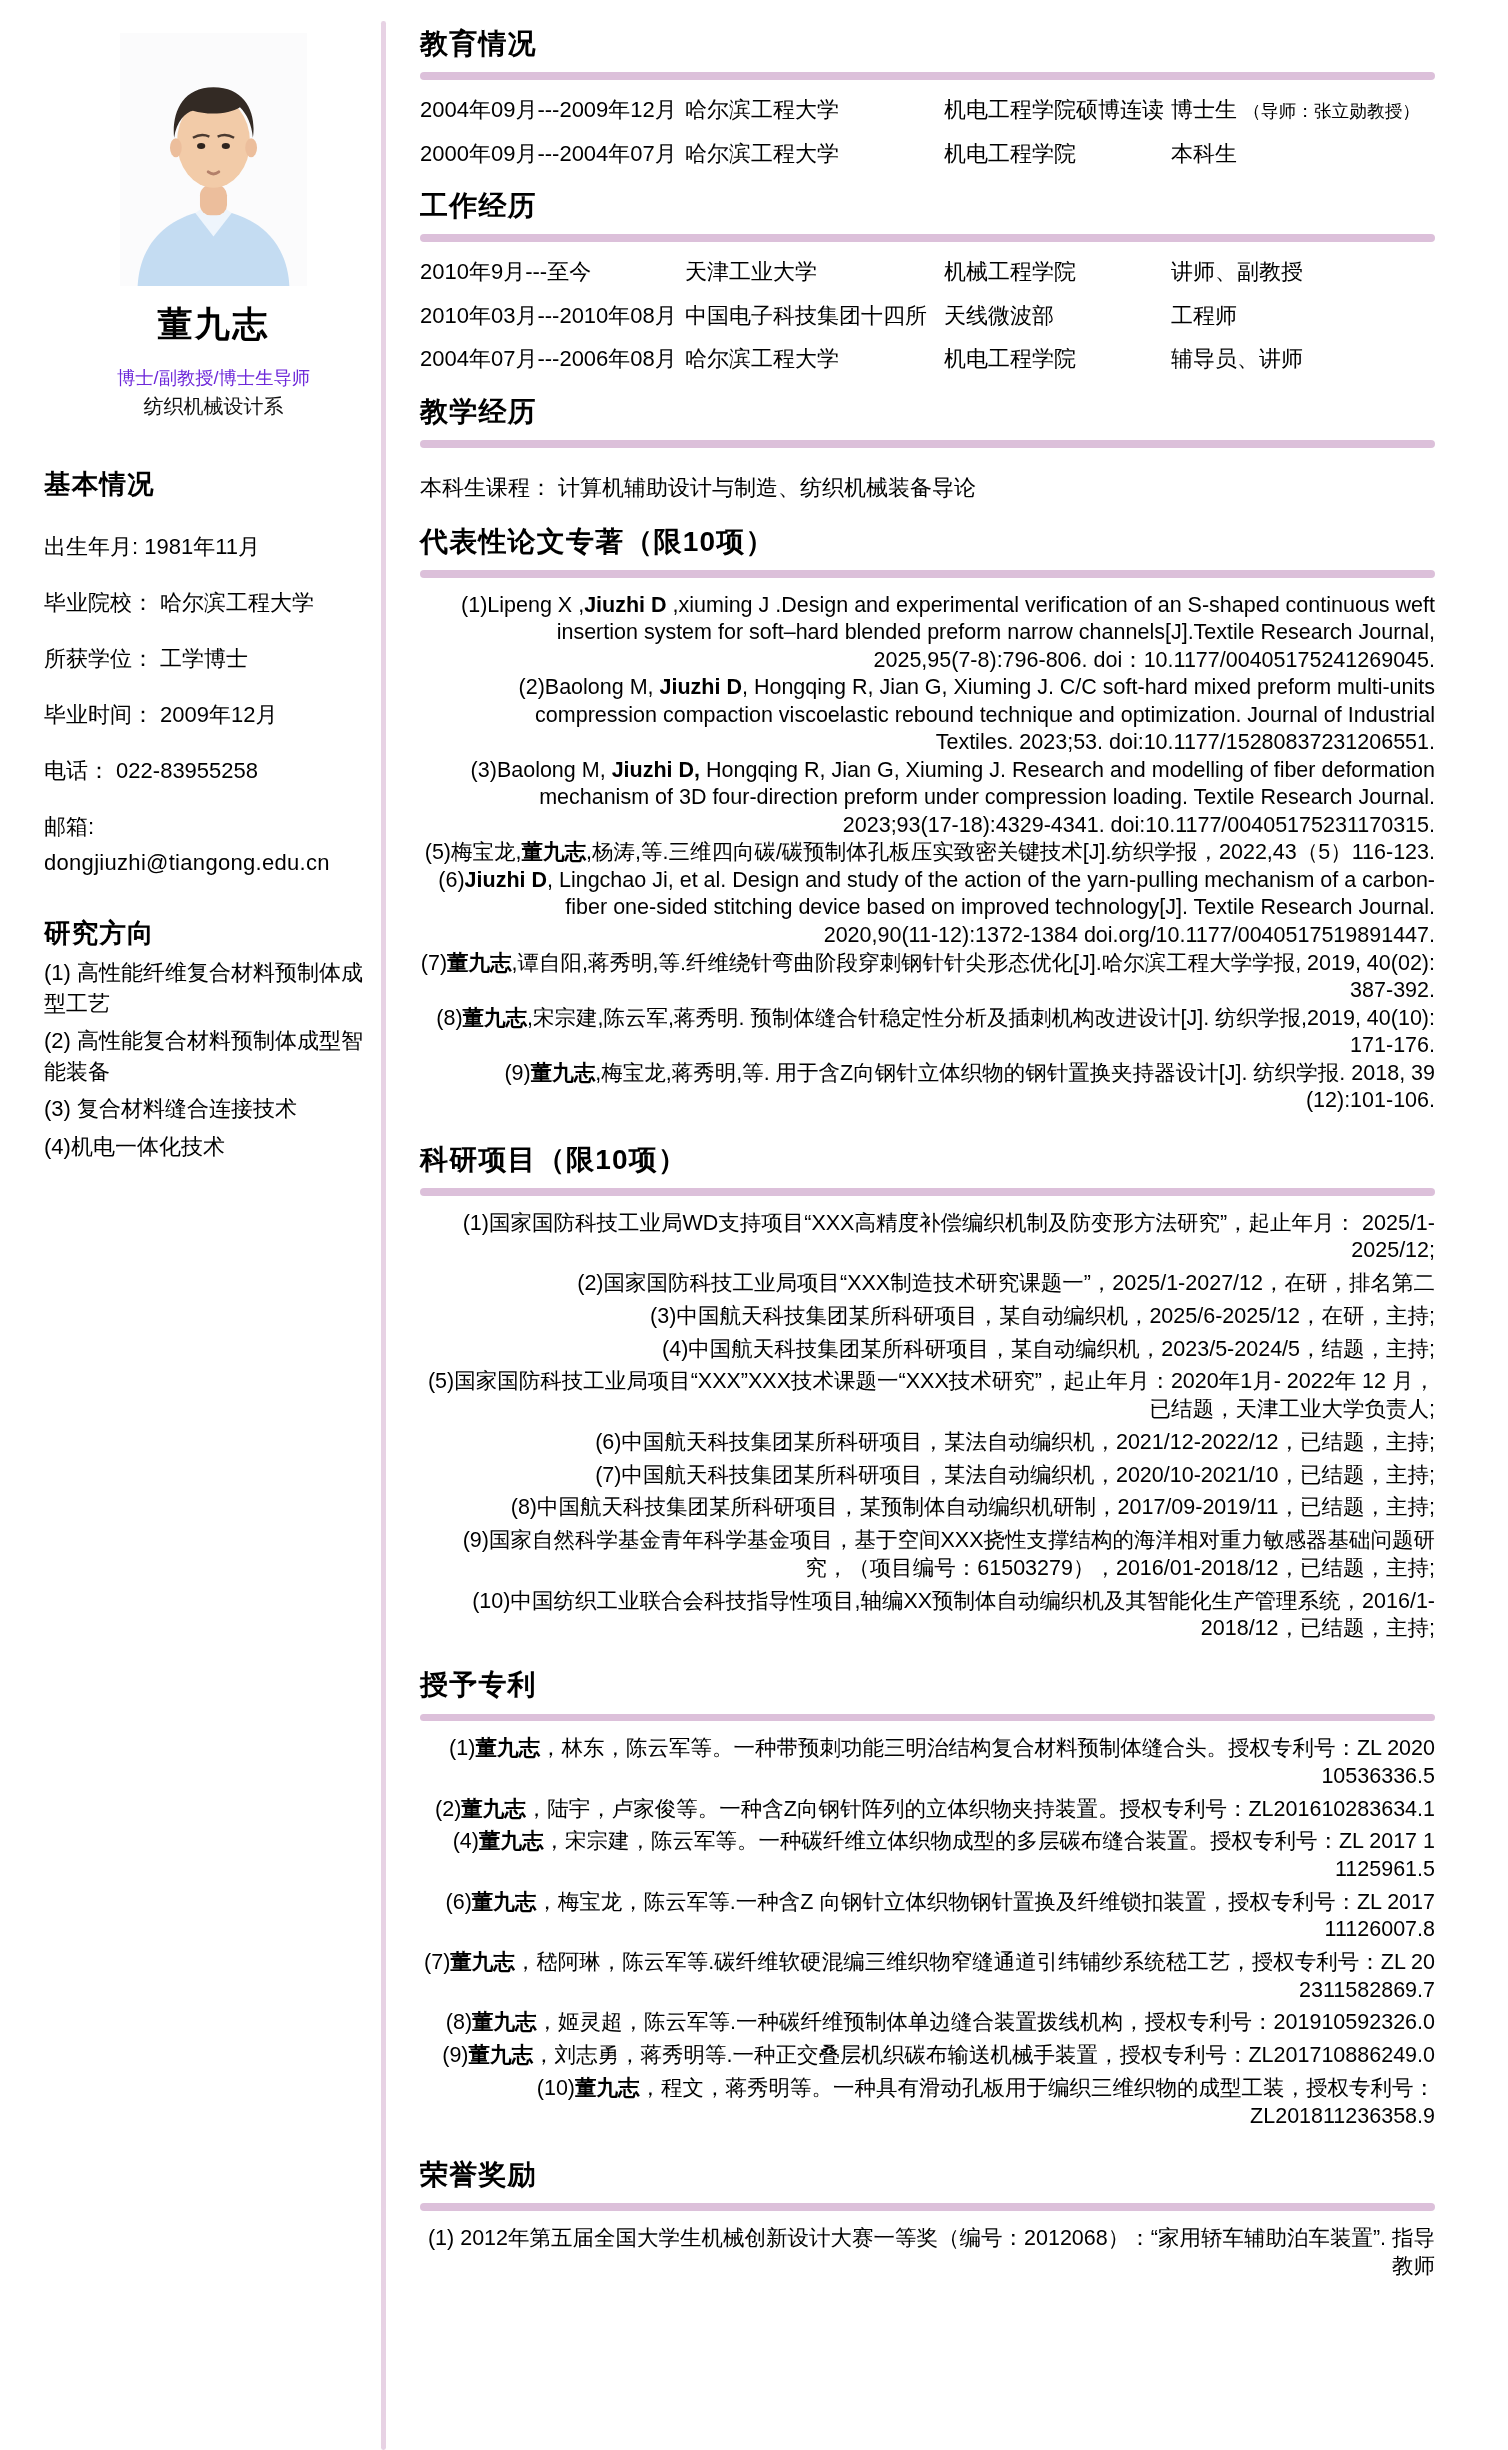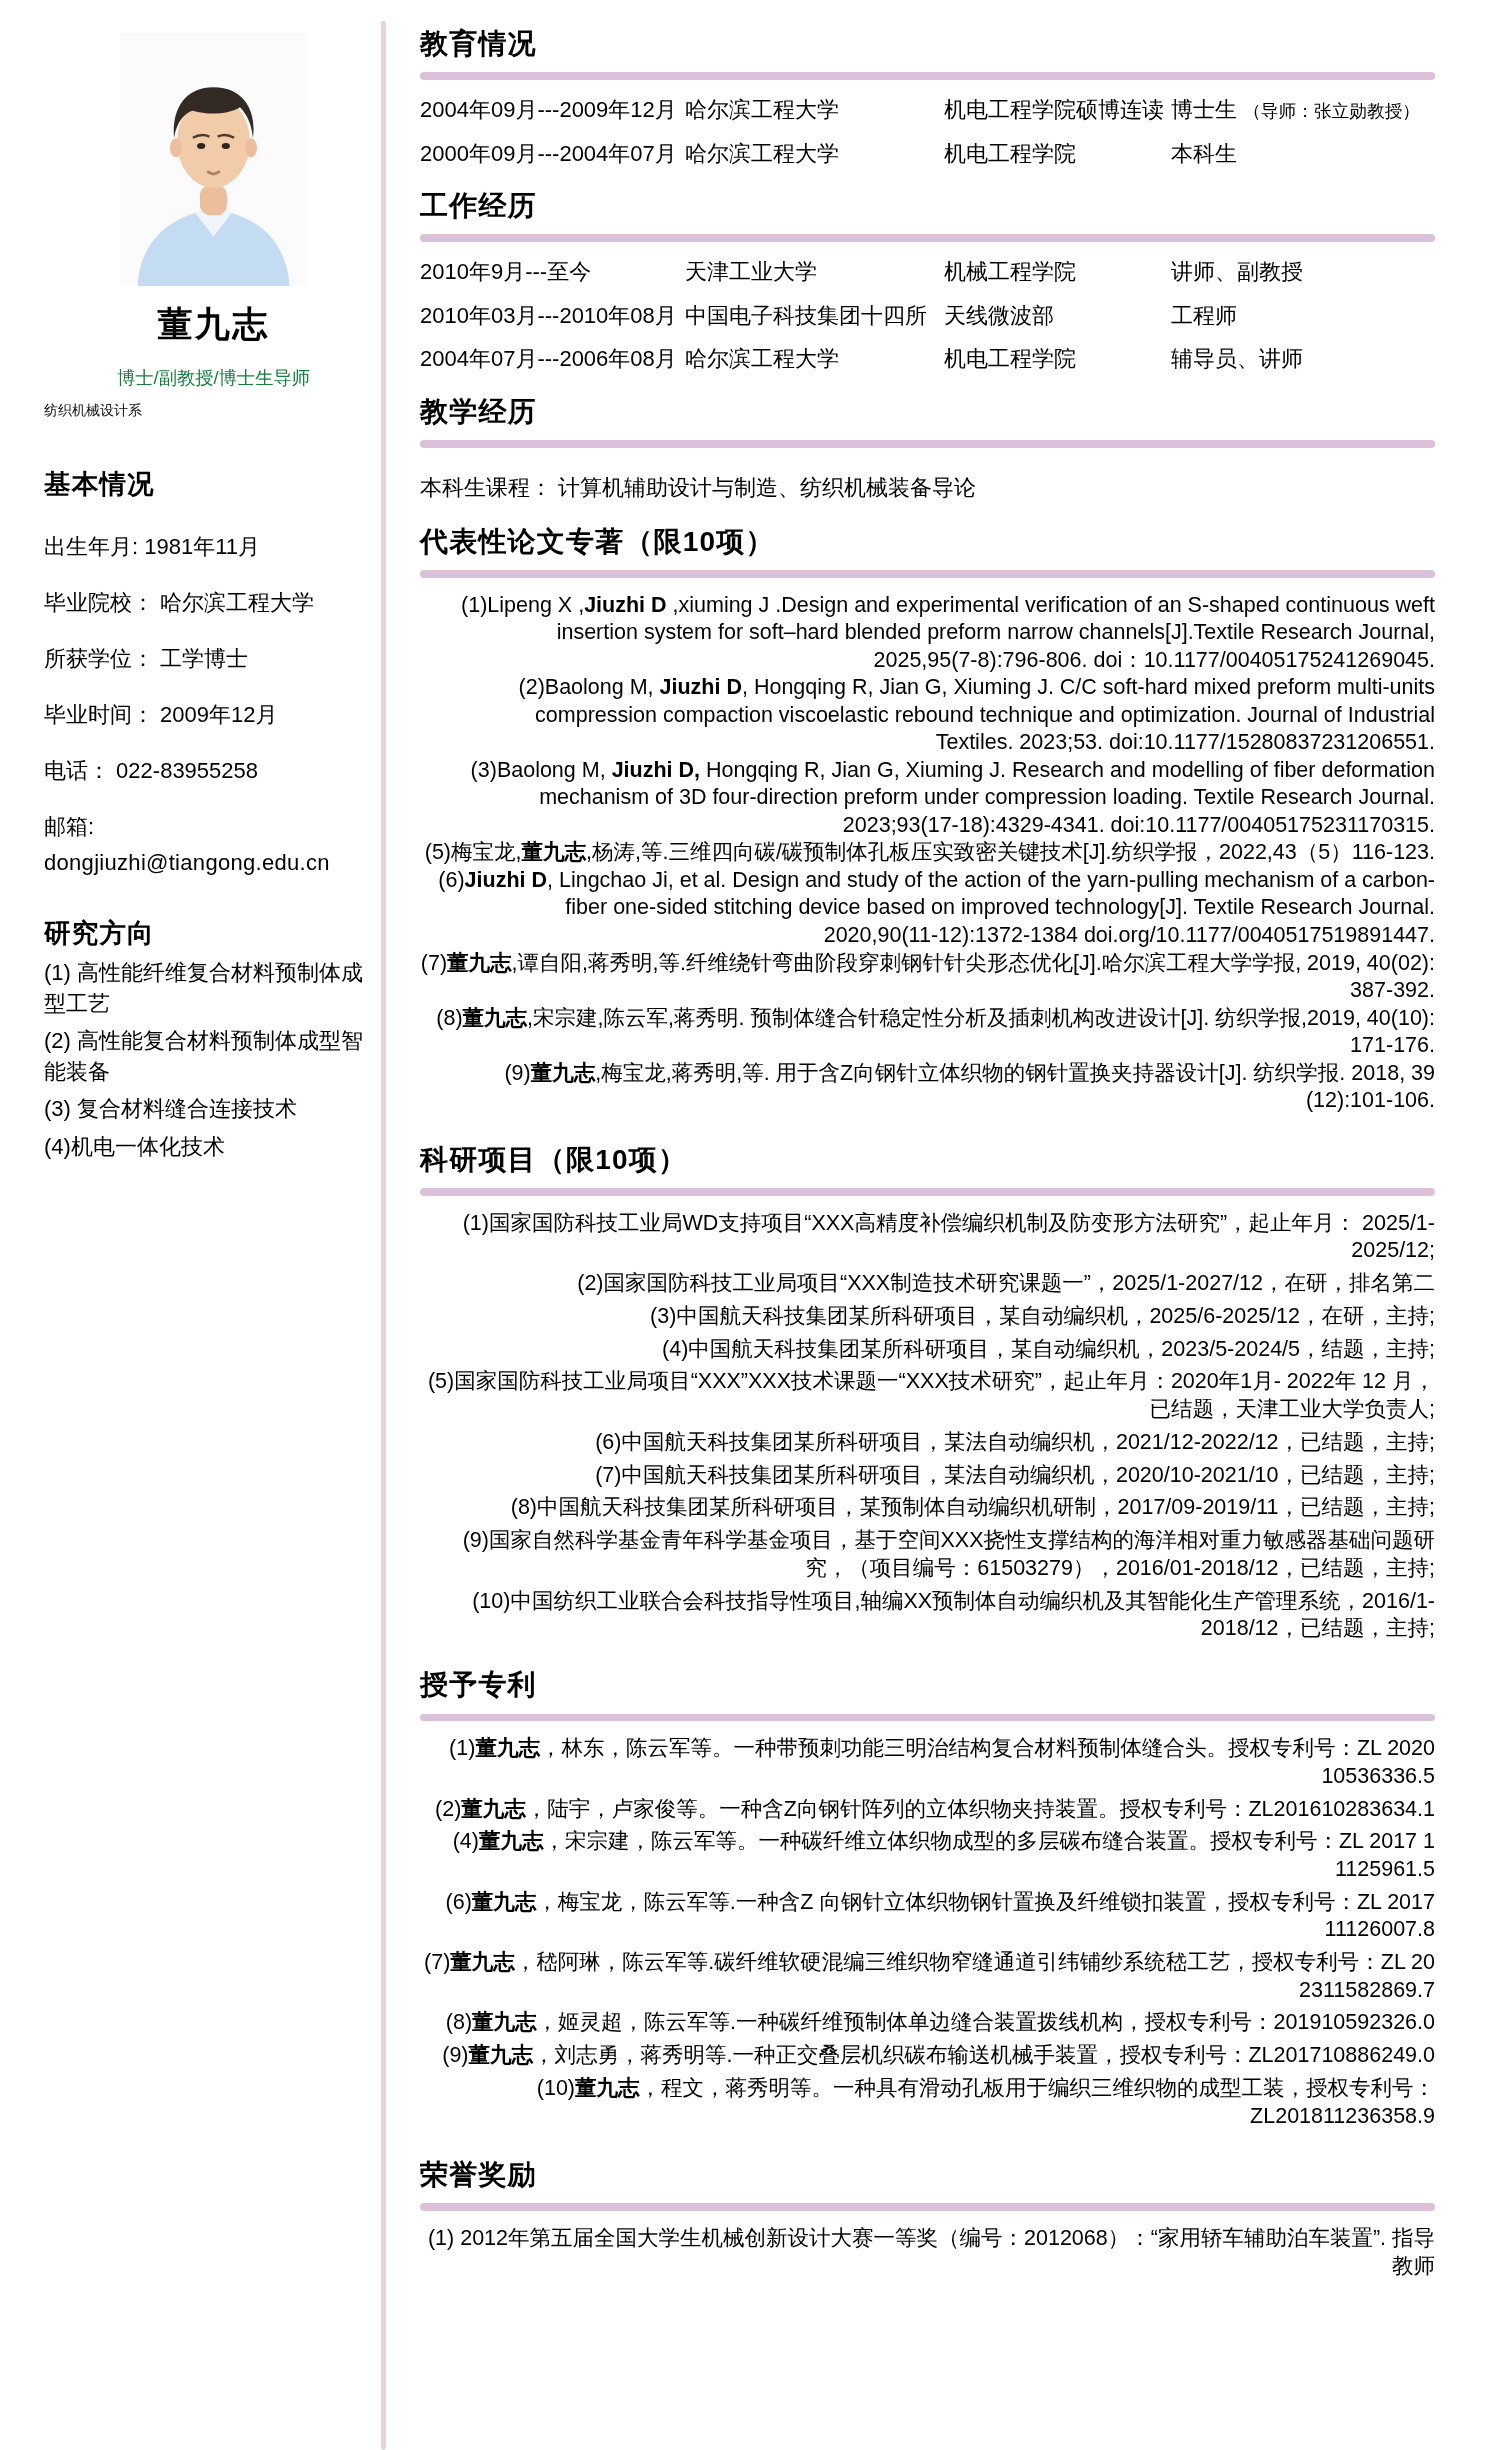--- a/index.html
+++ b/index.html
@@ -7,22 +7,22 @@
   body {
     width:1509px; height:2450px;
     font-family:"Liberation Sans", sans-serif;
     color:#000; position:relative; overflow:hidden;
   }
   
   .sidebar { position:absolute; left:0; top:0; width:383px; padding:23.6px 0 0 44px; }
   .sidebar-inner { width:339px; }
   .photo { width:187px; height:253px; margin:9.4px auto 0; display:block; }
   .person-name { font-size:35px; font-weight:bold; text-align:center; margin-top:15.3px; letter-spacing:2.4px; }
-  .person-title { font-size:18.3px; text-align:center; margin-top:16.5px; color:#15803d; }
-  .person-dept { font-size:14px; text-align:left; margin-top:12px; color:#111; }
+  .person-title { font-size:18.3px; text-align:center; margin-top:16.5px; color:#6d28d9; }
+  .person-dept { font-size:20px; text-align:center; margin-top:3px; color:#111; }
   .side-heading { font-size:26.5px; font-weight:bold; letter-spacing:1.2px; }
   .side-heading.basic { margin-top:46px; }
   .side-heading.research { margin-top:41px; }
   .info-item { font-size:22px; margin-top:34px; line-height:1.0; }
   .info-item.email-line { margin-top:14px; letter-spacing:0.3px; }
   .research-item { font-size:22px; line-height:1.42; margin-top:5.9px; }
   
   .v-divider { position:absolute; left:381px; top:21px; width:4.7px; height:calc(100% - 21px); background:#e7d2e4; border-radius:2.4px; }
   
   .main { position:absolute; left:420px; top:25px; width:1015px; }

